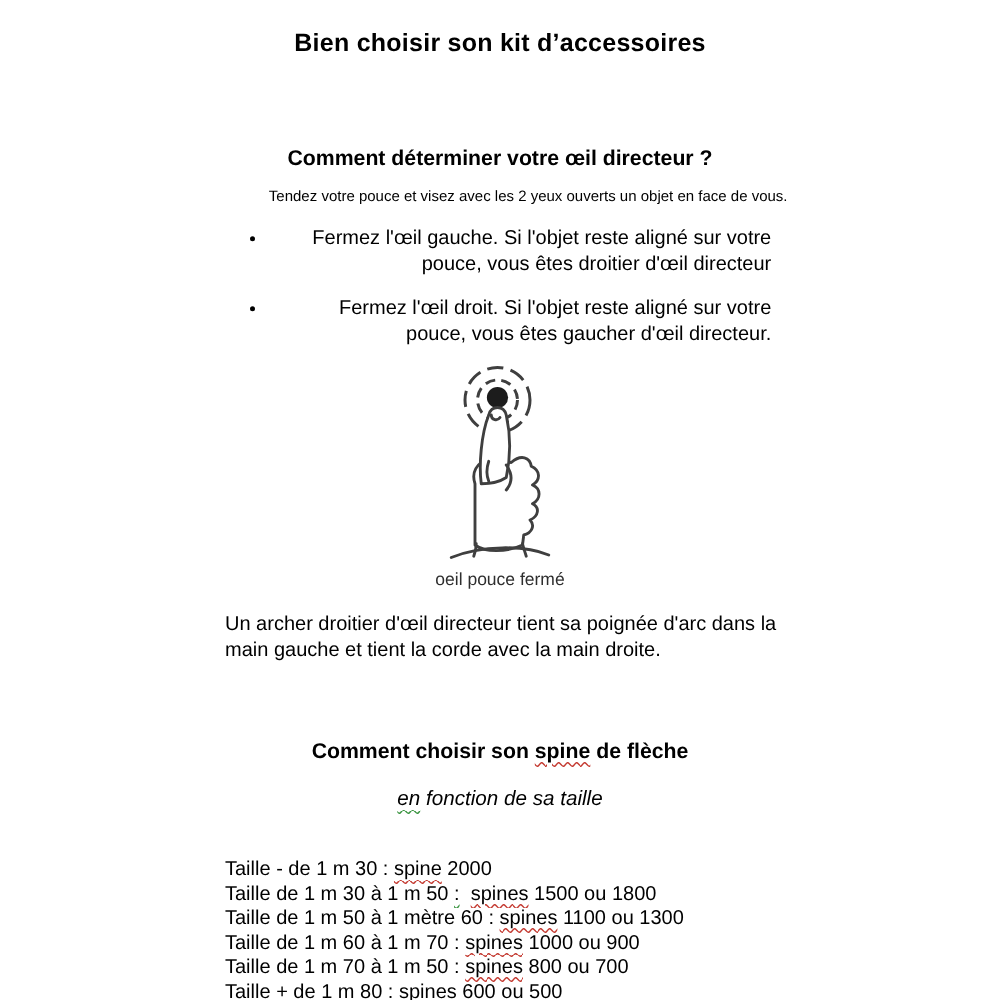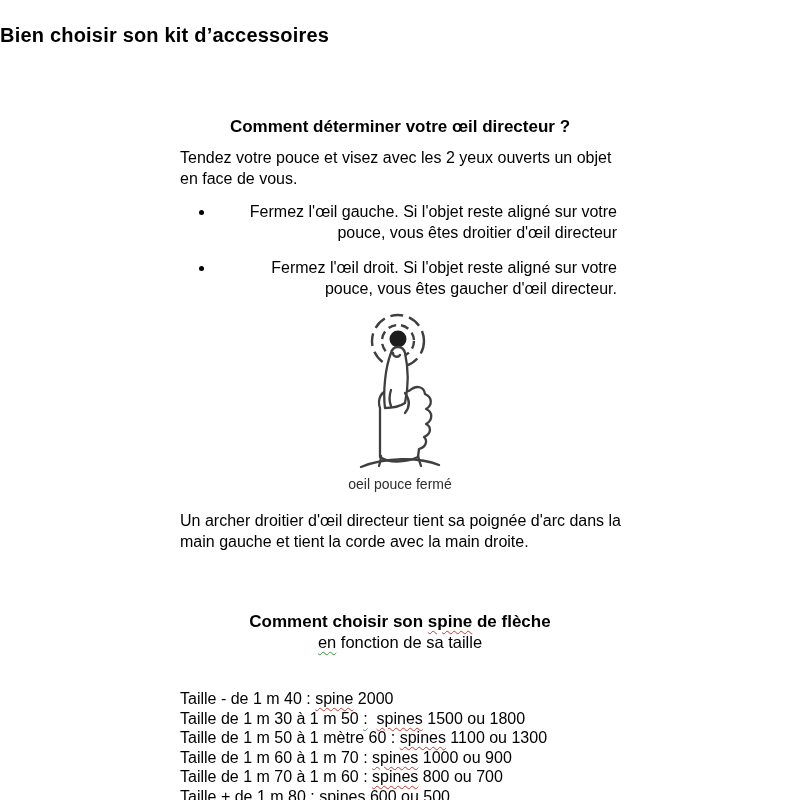--- a/index.html
+++ b/index.html
@@ -15,36 +15,37 @@
   body{
     width:800px;height:800px;
     font-family:"Liberation Sans","DejaVu Sans",sans-serif;
     color:var(--text);
     overflow:hidden;
   }
   .page{position:relative;width:800px;height:800px;background:var(--bg);}
 
   .doc-title{
     margin-top:24px;
-    text-align:left;
+    text-align:center;
     font-size:20px;
     font-weight:bold;
     letter-spacing:.2px;
   }
   .eye-heading{
     margin-top:70px;
     text-align:center;
     font-size:17px;
     font-weight:bold;
   }
   .intro{
     margin:10px 0 0 180px;
     width:450px;
-    font-size:16px;
+    font-size:12px;
     line-height:21px;
+    text-align:right;
   }
   .bullets{
     margin:12px 0 0 215px;
     width:402px;
     font-size:16px;
     line-height:21px;
     list-style:disc outside;
     text-align:right;
   }
   .bullets li{margin-bottom:14px;padding-left:4px;}
@@ -77,21 +78,22 @@
   }
   .spine-heading{
     margin-top:60px;
     text-align:center;
     font-size:17px;
     font-weight:bold;
   }
   .spine-subheading{
     text-align:center;
     font-size:16.5px;
-    margin-top:1px;
+    font-style:italic;
+    margin-top:19px;
   }
   .size-list{
     margin:37px 0 0 180px;
     font-size:16px;
     line-height:19.5px;
   }
   .size-row{white-space:pre-wrap;}
 
   .squiggle-red{
     text-decoration-line:underline;
@@ -151,22 +153,22 @@
     </div>
 
     <p class="note">Un archer droitier d'œil directeur tient sa poignée d'arc dans la main gauche et tient la corde avec la main droite.</p>
   </section>
 
   <section>
     <h2 class="spine-heading"><span>Comment choisir son </span><span class="squiggle-red">spine</span><span> de flèche</span></h2>
     <div class="spine-subheading"><span class="squiggle-green">en</span><span> fonction de sa taille</span></div>
 
     <div class="size-list">
-        <div class="size-row"><span>Taille - de 1 m 40 : </span><span class="squiggle-red">spine</span><span> 2000</span></div>
+        <div class="size-row"><span>Taille - de 1 m 30 : </span><span class="squiggle-red">spine</span><span> 2000</span></div>
         <div class="size-row"><span>Taille de 1 m 30 à 1 m 50 </span><span class="squiggle-green">:</span><span>  </span><span class="squiggle-red">spines</span><span> 1500 ou 1800</span></div>
         <div class="size-row"><span>Taille de 1 m 50 à 1 mètre 60 : </span><span class="squiggle-red">spines</span><span> 1100 ou 1300</span></div>
         <div class="size-row"><span>Taille de 1 m 60 à 1 m 70 : </span><span class="squiggle-red">spines</span><span> 1000 ou 900</span></div>
-        <div class="size-row"><span>Taille de 1 m 70 à 1 m 60 : </span><span class="squiggle-red">spines</span><span> 800 ou 700</span></div>
+        <div class="size-row"><span>Taille de 1 m 70 à 1 m 50 : </span><span class="squiggle-red">spines</span><span> 800 ou 700</span></div>
         <div class="size-row"><span>Taille + de 1 m 80 : </span><span class="squiggle-red">spines</span><span> 600 ou 500</span></div>
       </div>
   </section>
 
 </main>
 
 </body></html>

